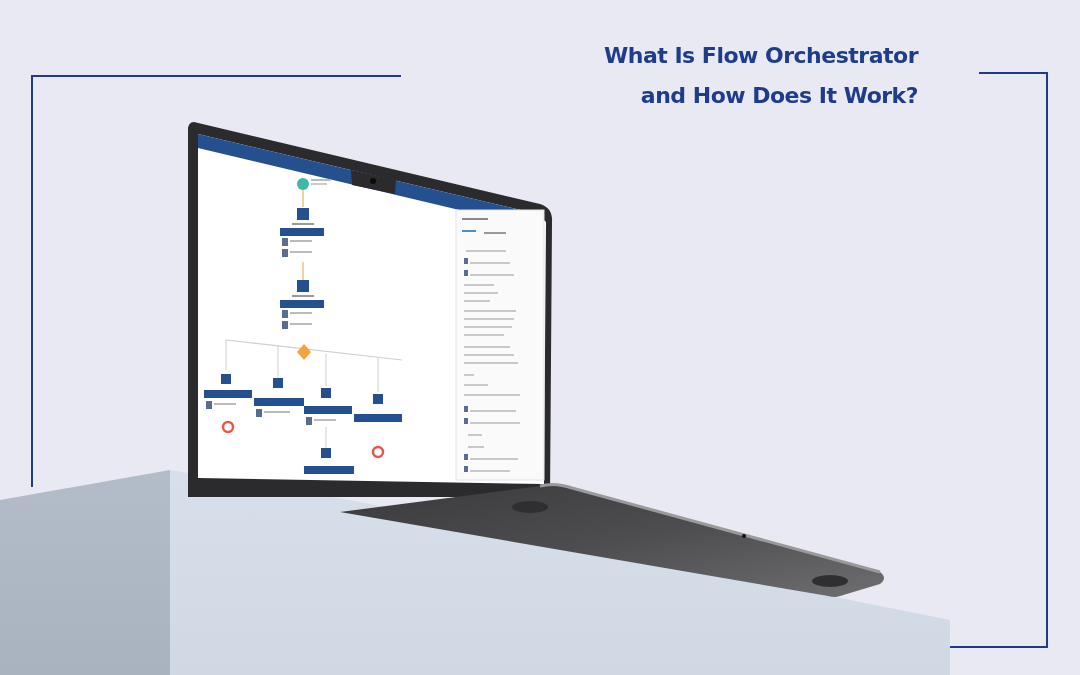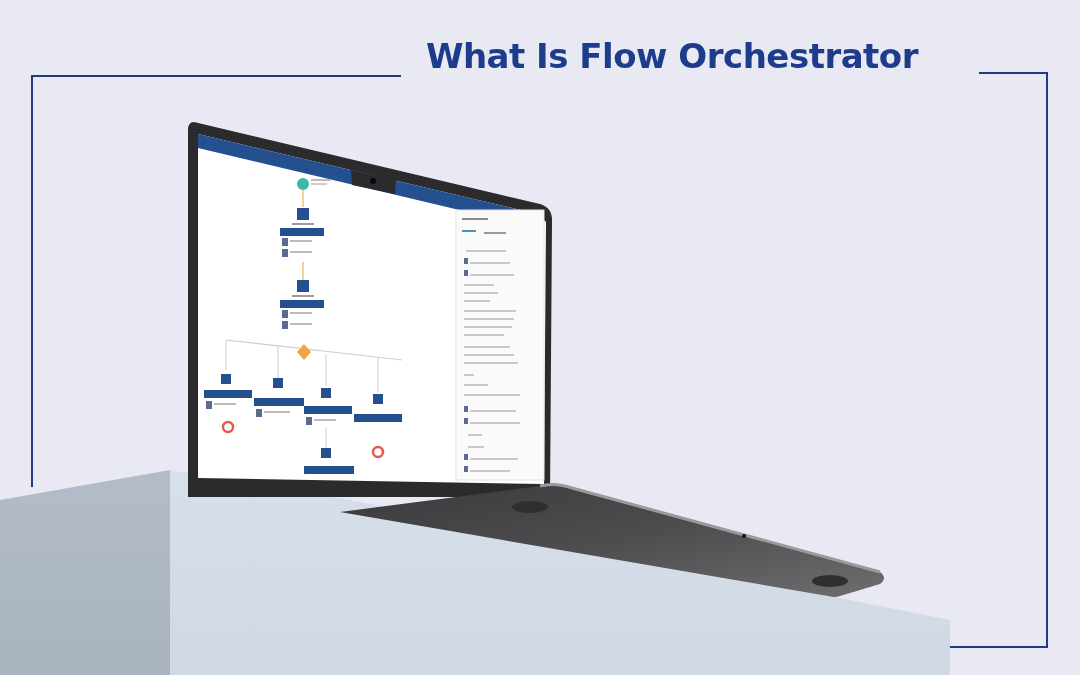--- a/index.html
+++ b/index.html
@@ -1,35 +1,36 @@
 <!DOCTYPE html>
 <html><head>
 <meta charset="utf-8">
 <style>
   html,body{margin:0;padding:0;}
   body{width:1080px;height:675px;overflow:hidden;background:#e8e9f2;position:relative;font-family:"DejaVu Sans","Liberation Sans",sans-serif;}
   .frame-line{position:absolute;background:#1f3b86;}
-  .title{position:absolute;right:162px;top:36px;text-align:right;color:#1e3c8c;font-weight:bold;font-size:34px;line-height:40px;letter-spacing:-0.5px;font-family:"DejaVu Sans",sans-serif;}
+  .title{position:absolute;right:162px;top:36px;text-align:right;color:#1e3c8c;font-weight:bold;font-size:22px;line-height:40px;letter-spacing:-0.5px;font-family:"DejaVu Sans",sans-serif;}
   .pedestal-left{position:absolute;left:0;top:470px;width:170px;height:205px;background:linear-gradient(180deg,#b3bcc8,#a9b3c0);clip-path:polygon(0 30px,170px 0,170px 205px,0 205px);}
   .pedestal-front{position:absolute;left:170px;top:470px;width:780px;height:205px;background:linear-gradient(180deg,#d7e0ea 0%,#d3dbe6 60%,#cfd8e3 100%);clip-path:polygon(0 0,180px 30px,780px 150px,780px 205px,0 205px);}
   .laptop-screen{position:absolute;left:188px;top:122px;width:365px;height:375px;}
   .laptop-screen svg{position:absolute;left:0;top:0;}
   .laptop-base{position:absolute;left:340px;top:480px;width:545px;height:125px;}
 </style>
 </head>
 <body>
 
 <div class="frame-line" style="left:31px;top:75px;width:370px;height:2px;"></div>
 <div class="frame-line" style="left:31px;top:75px;width:2px;height:412px;"></div>
 <div class="frame-line" style="left:979px;top:72px;width:69px;height:2px;"></div>
 <div class="frame-line" style="left:1046px;top:72px;width:2px;height:576px;"></div>
 <div class="frame-line" style="left:910px;top:646px;width:138px;height:2px;"></div>
 
 <div class="title">
   <div>What Is Flow Orchestrator</div>
+  <div>and How Does It Work?</div>
 </div>
 
 <div class="pedestal-left"></div>
 <div class="pedestal-front"></div>
 
 <div class="laptop-screen">
   <svg width="365" height="375" viewBox="0 0 365 375">
 
     <path d="M6 0 L352 82 Q365 86 364 100 L362 375 L0 375 L0 8 Q0 0 6 0 Z" fill="#2b2b2e"></path>
 

